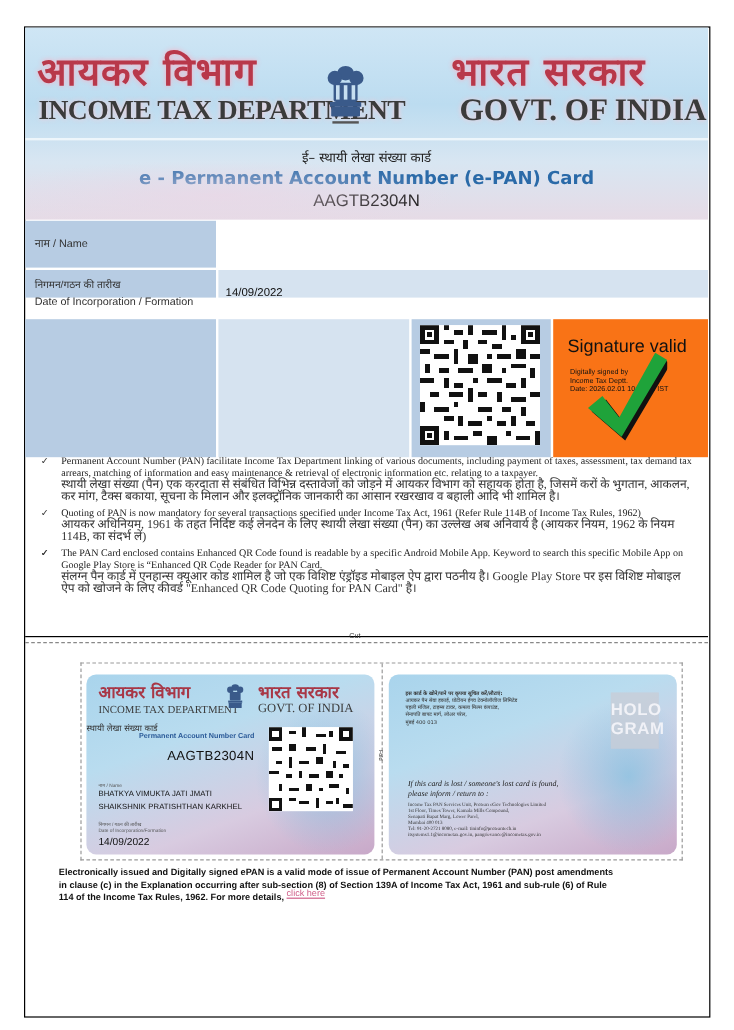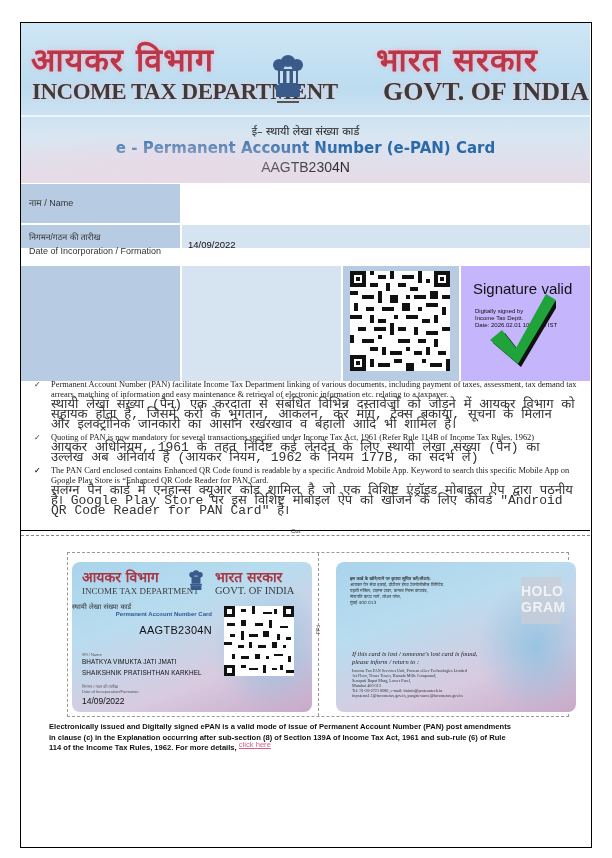--- a/index.html
+++ b/index.html
@@ -28,42 +28,42 @@
   .val { background: #d6e3f0; }
   .r1 { top: 0; height: 39px; }
   .r2 { top: 41px; height: 23px; }
   .r3 { top: 82px; height: 115px; }
   .c-l { left: 0; width: 159px; }
   .c-v { left: 161px; width: 408px; }
   .lbl-text { position: absolute; left: 8px; font-size: 9px; color: #333; line-height: 13px; }
   .val-text { position: absolute; left: 6px; font-size: 10px; color: #111; }
   .c-blank { left: 161px; width: 159px; }
   .c-qr { left: 322px; width: 116px; background: #b7cce3; }
-  .c-sig { left: 440px; width: 129px; background: #c4b5fd; }
+  .c-sig { left: 440px; width: 129px; background: #f97316; }
   .qr { position: absolute; left: 7px; top: 5px; width: 100px; height: 100px; background: #fff; }
   .sig-title { position: absolute; left: 12px; top: 14px; font-size: 15px; color: #111; }
   .sig-small { position: absolute; left: 14px; top: 42px; font-size: 6px; line-height: 7px; color: #111; }
   .check { position: absolute; left: 25px; top: 22px; width: 70px; height: 80px; }
 
   .notes { position: absolute; left: 0; top: 357px; width: 569px; padding: 0 12px 0 30px; font-family: "Liberation Serif", serif; font-size: 8.4px; color: #222; line-height: 10px; }
   .note { position: relative; margin-bottom: 3px; }
   .note .tick { position: absolute; left: -17px; top: 0; font-size: 8px; color: #333; }
-  .note .hi-line { font-family: Liberation Mono, monospace; font-size: 13px; color: #333; }
+  .note .hi-line { font-family: Liberation Serif, serif; font-size: 10px; color: #333; }
 
   .cut-line { position: absolute; left: 0; top: 512px; width: 569px; border-top: 1px dashed #888; }
   .cut-label { position: absolute; left: 270px; top: 505px; font-size: 6px; color: #333; background: transparent; }
 
   .cards-wrap { position: absolute; left: 46px; top: 529px; width: 502px; height: 165px; border: 1px dashed #999; }
   .fold-line { position: absolute; left: 250px; top: 0; width: 0; height: 100%; border-left: 1px dashed #999; }
   .fold-label { position: absolute; left: 252px; top: 72px; font-size: 4.5px; color: #333; transform: rotate(90deg); transform-origin: left top; }
   .card { position: absolute; top: 9px; width: 240px; height: 150px; border-radius: 8px; overflow: hidden;
     background: linear-gradient(160deg, #a9d4ec 0%, #b9dcef 35%, #d8cbe0 70%, #c8a8c8 100%); }
   .card:after { content: ""; position: absolute; right: -20px; top: 20px; width: 120px; height: 130px; background: radial-gradient(ellipse, rgba(110,190,225,0.6), rgba(110,190,225,0) 70%); }
   .card-front { left: 4px; }
-  .card-back { left: 268px; padding-left: 10px; }
+  .card-back { left: 256px; padding-left: 10px; }
   .cf-hi { position: absolute; font-family: "DejaVu Serif", serif; font-weight: bold; color: #a83746; font-size: 14px; z-index: 2; }
   .cf-en { position: absolute; font-family: "Liberation Serif", serif; color: #3b3b3b; font-size: 9px; z-index: 2; }
   .cf-en-r { font-size: 10.5px; }
   .cf-emb { position: absolute; left: 115px; top: 7px; width: 18px; height: 26px; z-index: 2; }
   .cf-t1 { position: absolute; left: 0; width: 140px; top: 40px; text-align: left; font-size: 7px; color: #333; z-index: 2; font-family: "DejaVu Sans", sans-serif; }
   .cf-t2 { position: absolute; left: 0; width: 140px; top: 49px; text-align: right; font-size: 6px; color: #2a5a98; font-weight: bold; z-index: 2; }
   .cf-pan { position: absolute; left: 0; width: 140px; top: 62px; text-align: right; font-size: 11px; color: #111; z-index: 2; letter-spacing: 0.3px; }
   .cf-qr { position: absolute; left: 152px; top: 44px; width: 70px; height: 70px; background: #fff; z-index: 2; }
   .cf-lbl { position: absolute; left: 10px; font-size: 4px; color: #555; z-index: 2; }
   .cf-name { position: absolute; left: 10px; font-size: 6.4px; color: #111; z-index: 2; letter-spacing: 0.1px; }
@@ -216,29 +216,29 @@
 
     <div class="notes">
       <div class="note">
         <span class="tick">✓</span>
         <div>Permanent Account Number (PAN) facilitate Income Tax Department linking of various documents, including payment of taxes, assessment, tax demand tax arrears, matching of information and easy maintenance &amp; retrieval of electronic information etc. relating to a taxpayer.</div>
         <div class="hi-line">स्थायी लेखा संख्या (पैन) एक करदाता से संबंधित विभिन्न दस्तावेजों को जोड़ने में आयकर विभाग को सहायक होता है, जिसमें करों के भुगतान, आकलन, कर मांग, टैक्स बकाया, सूचना के मिलान और इलक्ट्रॉनिक जानकारी का आसान रखरखाव व बहाली आदि भी शामिल है।</div>
       </div>
       <div class="note">
         <span class="tick">✓</span>
         <div>Quoting of PAN is now mandatory for several transactions specified under Income Tax Act, 1961 (Refer Rule 114B of Income Tax Rules, 1962)</div>
-        <div class="hi-line">आयकर अधिनियम, 1961 के तहत निर्दिष्ट कई लेनदेन के लिए स्थायी लेखा संख्या (पैन) का उल्लेख अब अनिवार्य है  (आयकर नियम, 1962 के नियम 177B, का संदर्भ लें)</div>
+        <div class="hi-line">आयकर अधिनियम, 1961 के तहत निर्दिष्ट कई लेनदेन के लिए स्थायी लेखा संख्या (पैन) का उल्लेख अब अनिवार्य है  (आयकर नियम, 1962 के नियम 114B, का संदर्भ लें)</div>
       </div>
       <div class="note">
         <span class="tick">✓</span>
       </div>
       <div class="note">
         <span class="tick">✓</span>
         <div>The PAN Card enclosed contains Enhanced QR Code found is readable by a specific Android Mobile App. Keyword to search this specific Mobile App on Google Play Store is “Enhanced QR Code Reader for PAN Card.</div>
-        <div class="hi-line">संलग्न पैन कार्ड में एनहान्स क्यूआर कोड शामिल है जो एक विशिष्ट एंड्रॉइड मोबाइल ऐप द्वारा पठनीय है। Google Play Store पर इस विशिष्ट मोबाइल ऐप को खोजने के लिए कीवर्ड "Android QR Code Reader for PAN Card" है।</div>
+        <div class="hi-line">संलग्न पैन कार्ड में एनहान्स क्यूआर कोड शामिल है जो एक विशिष्ट एंड्रॉइड मोबाइल ऐप द्वारा पठनीय है। Google Play Store पर इस विशिष्ट मोबाइल ऐप को खोजने के लिए कीवर्ड "Enhanced QR Code Quoting for PAN Card" है।</div>
       </div>
     </div>
   </div>
 
   <div class="cut-line"></div>
   <div class="cut-label">Cut</div>
 
   <div class="cards-wrap">
     <div class="fold-line"></div>
     <div class="fold-label">Fold</div>

